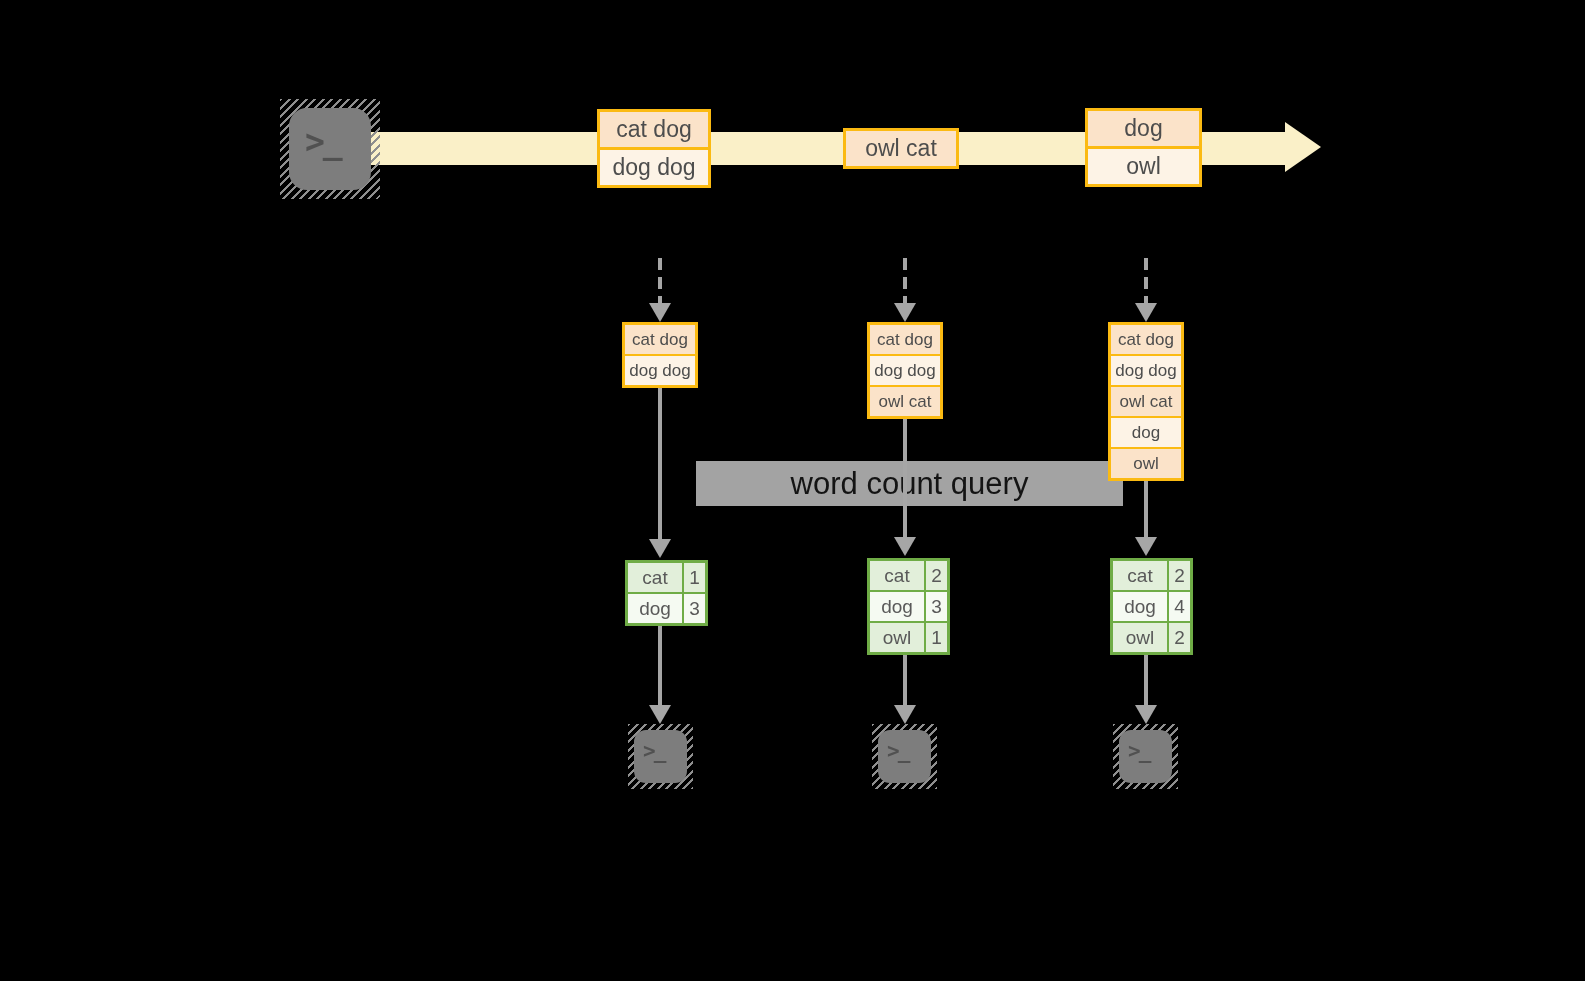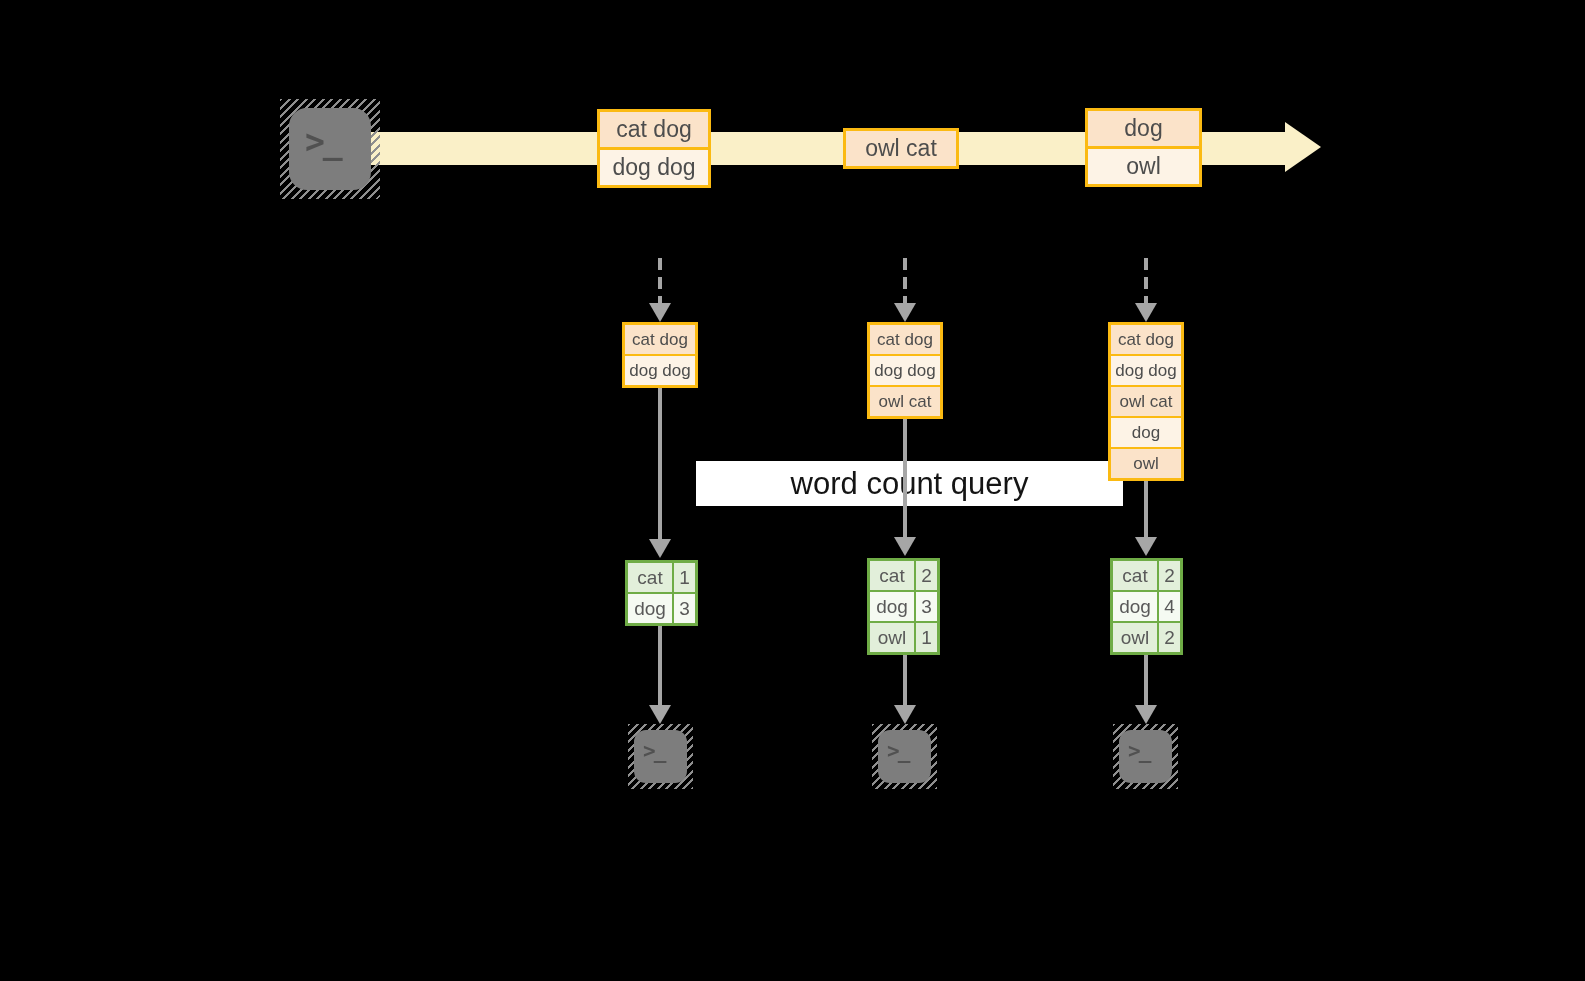--- a/index.html
+++ b/index.html
@@ -32,27 +32,27 @@
   .state .cell + .cell { margin-top:2px; }
   .fill-a { background:#FBE3C9; }
   .fill-b { background:#FDF3E6; }
   
   .vline { position:absolute; width:4px; background:#A6A6A6; z-index:2; }
   .vdash { position:absolute; width:4px; z-index:2;
     background:repeating-linear-gradient(to bottom,#A6A6A6 0 12px, rgba(0,0,0,0) 12px 19px); }
   .ahead { position:absolute; width:0; height:0; z-index:2;
     border-left:11px solid transparent; border-right:11px solid transparent; border-top:19px solid #A6A6A6; }
   
-  .banner { position:absolute; left:696px; top:461px; width:427px; height:45px; background:#ffffff; z-index:1;
+  .banner { position:absolute; left:696px; top:461px; width:427px; height:45px; background:#a3a3a3; z-index:1;
     display:flex; align-items:center; justify-content:center; color:#141414; font-size:31px; font-weight:normal; }
   
   .gtable { position:absolute; border:3px solid #6FAC46; background:#6FAC46; display:flex; flex-direction:column; z-index:3; }
   .grow { display:flex; height:29px; }
   .grow + .grow { margin-top:2px; }
-  .gword { width:44px; display:flex; align-items:center; justify-content:center; color:#595959; font-size:19px; }
+  .gword { width:54px; display:flex; align-items:center; justify-content:center; color:#595959; font-size:19px; }
   .gcount { width:21px; margin-left:2px; display:flex; align-items:center; justify-content:center; color:#595959; font-size:19px; }
   .ga .gword,.ga .gcount { background:#E2EFDA; }
   .gb .gword,.gb .gcount { background:#F5FAF2; }
 </style>
 </head>
 <body>
 
 <div class="canvas">
 
   <div class="band"></div>

